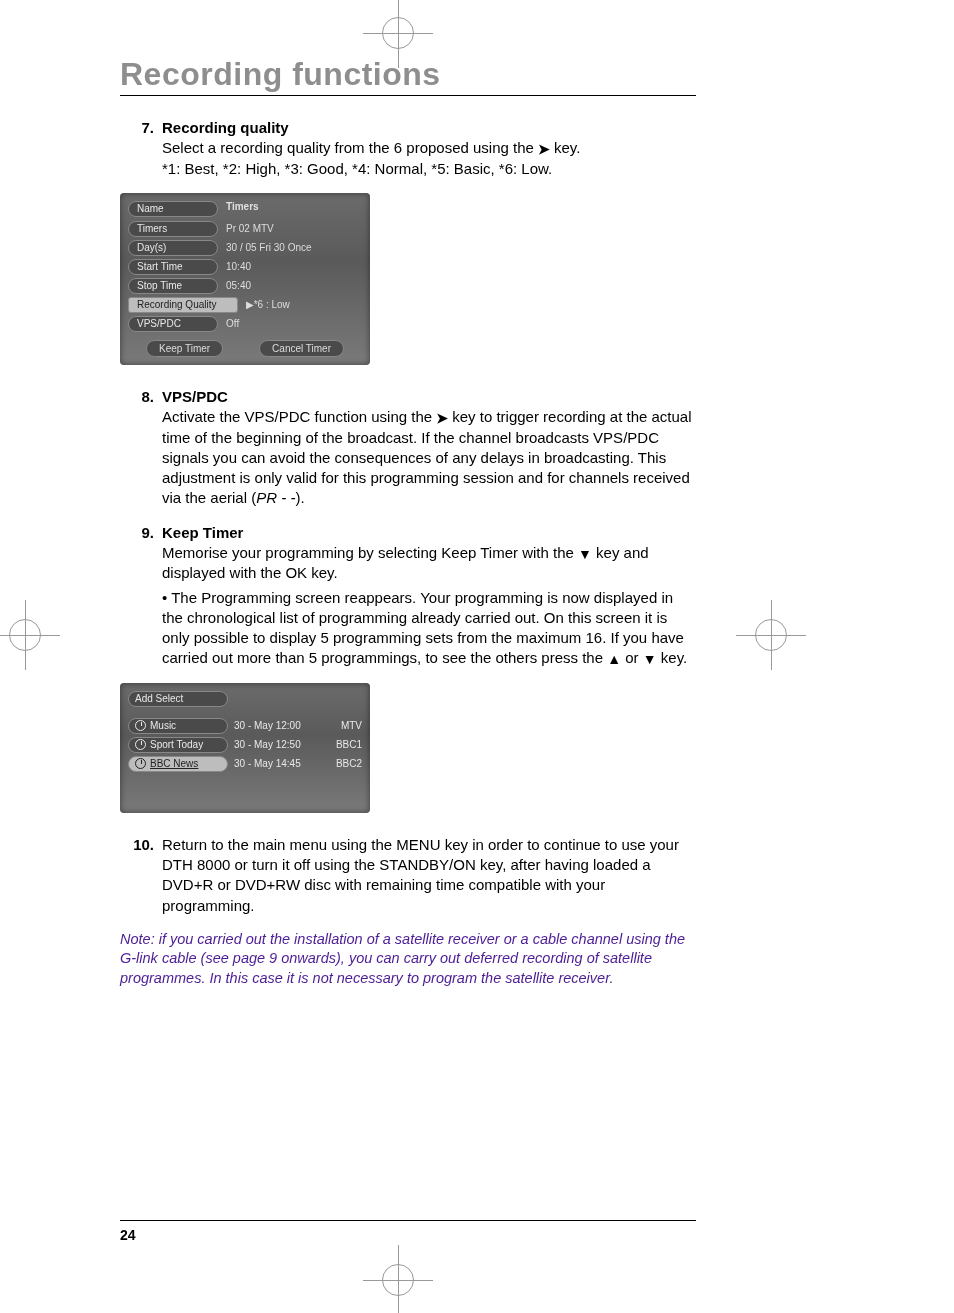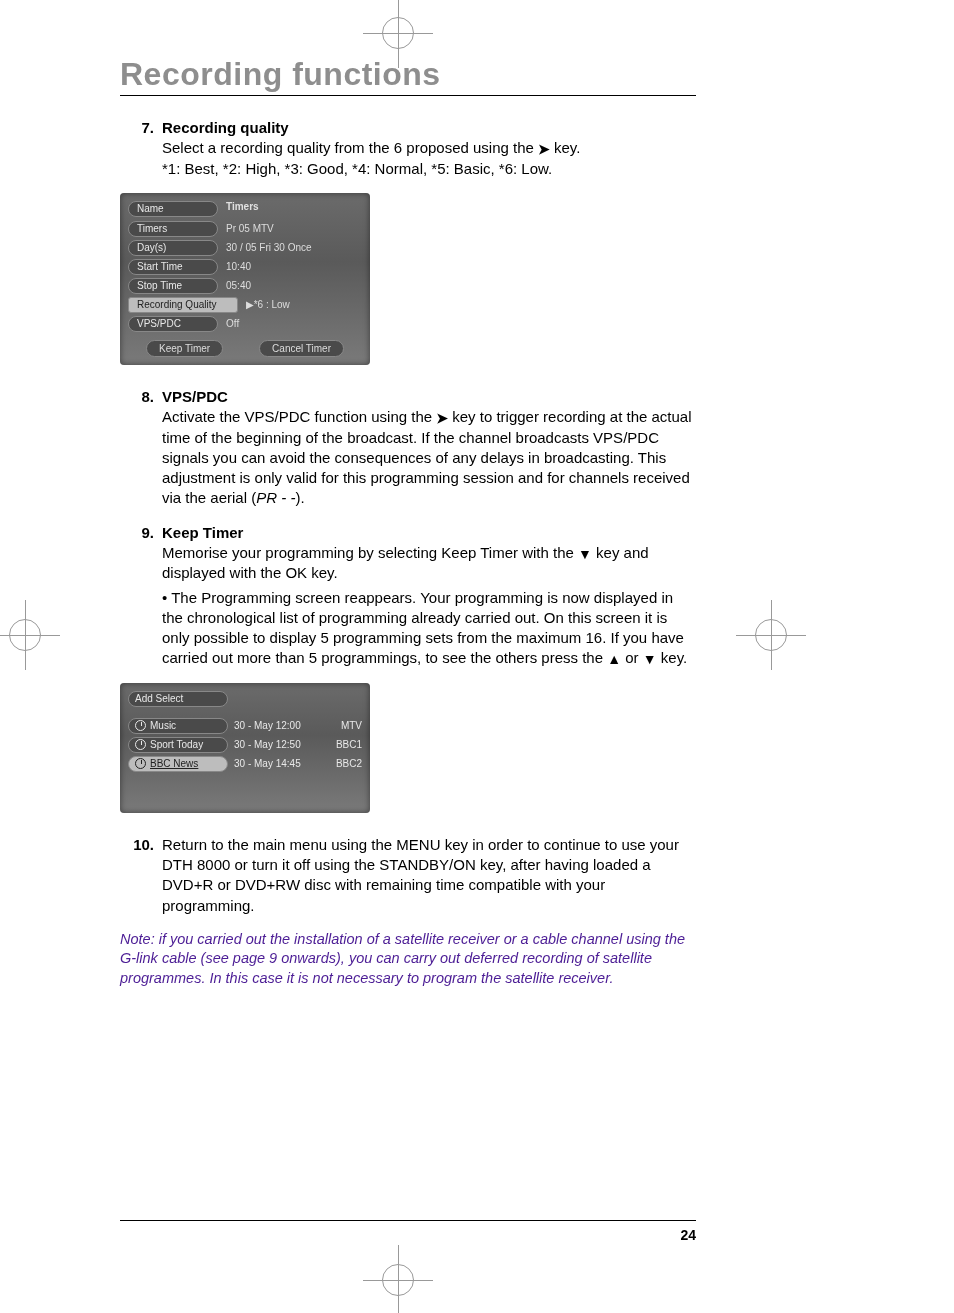--- a/index.html
+++ b/index.html
@@ -196,21 +196,21 @@
   }
   .osd2-date { flex:1; padding-left:6px; font-size:10px; }
   .osd2-ch { width:40px; text-align:right; font-size:10px; }
   .clock-icon {
     width:9px;height:9px;border:1px solid currentColor;border-radius:50%;
     display:inline-block;position:relative;
   }
   .clock-icon::before{content:"";position:absolute;left:50%;top:1px;width:1px;height:4px;background:currentColor;}
   b { font-weight:400; }
   .page-num {
-    text-align:right;
+    text-align:left;
     font-weight:700;
     font-size:14px;
     margin-top: 4px;
   }
   .bulleted {
     margin-top:4px;
   }
 </style>
 </head>
 <body>
@@ -250,21 +250,21 @@
     </ol>
 
     <div class="two-col">
       <div class="osd">
         <div class="osd-header">
           <div class="osd-label">Name</div>
           <div class="osd-val">Timers</div>
         </div>
         <div class="osd-row">
             <div class="osd-label">Timers</div>
-            <div class="osd-val">Pr 05   MTV</div>
+            <div class="osd-val">Pr 02   MTV</div>
           </div>
         <div class="osd-row">
             <div class="osd-label">Day(s)</div>
             <div class="osd-val">30 / 05   Fri   30   Once</div>
           </div>
         <div class="osd-row">
             <div class="osd-label">Start Time</div>
             <div class="osd-val">10:40</div>
           </div>
         <div class="osd-row">

